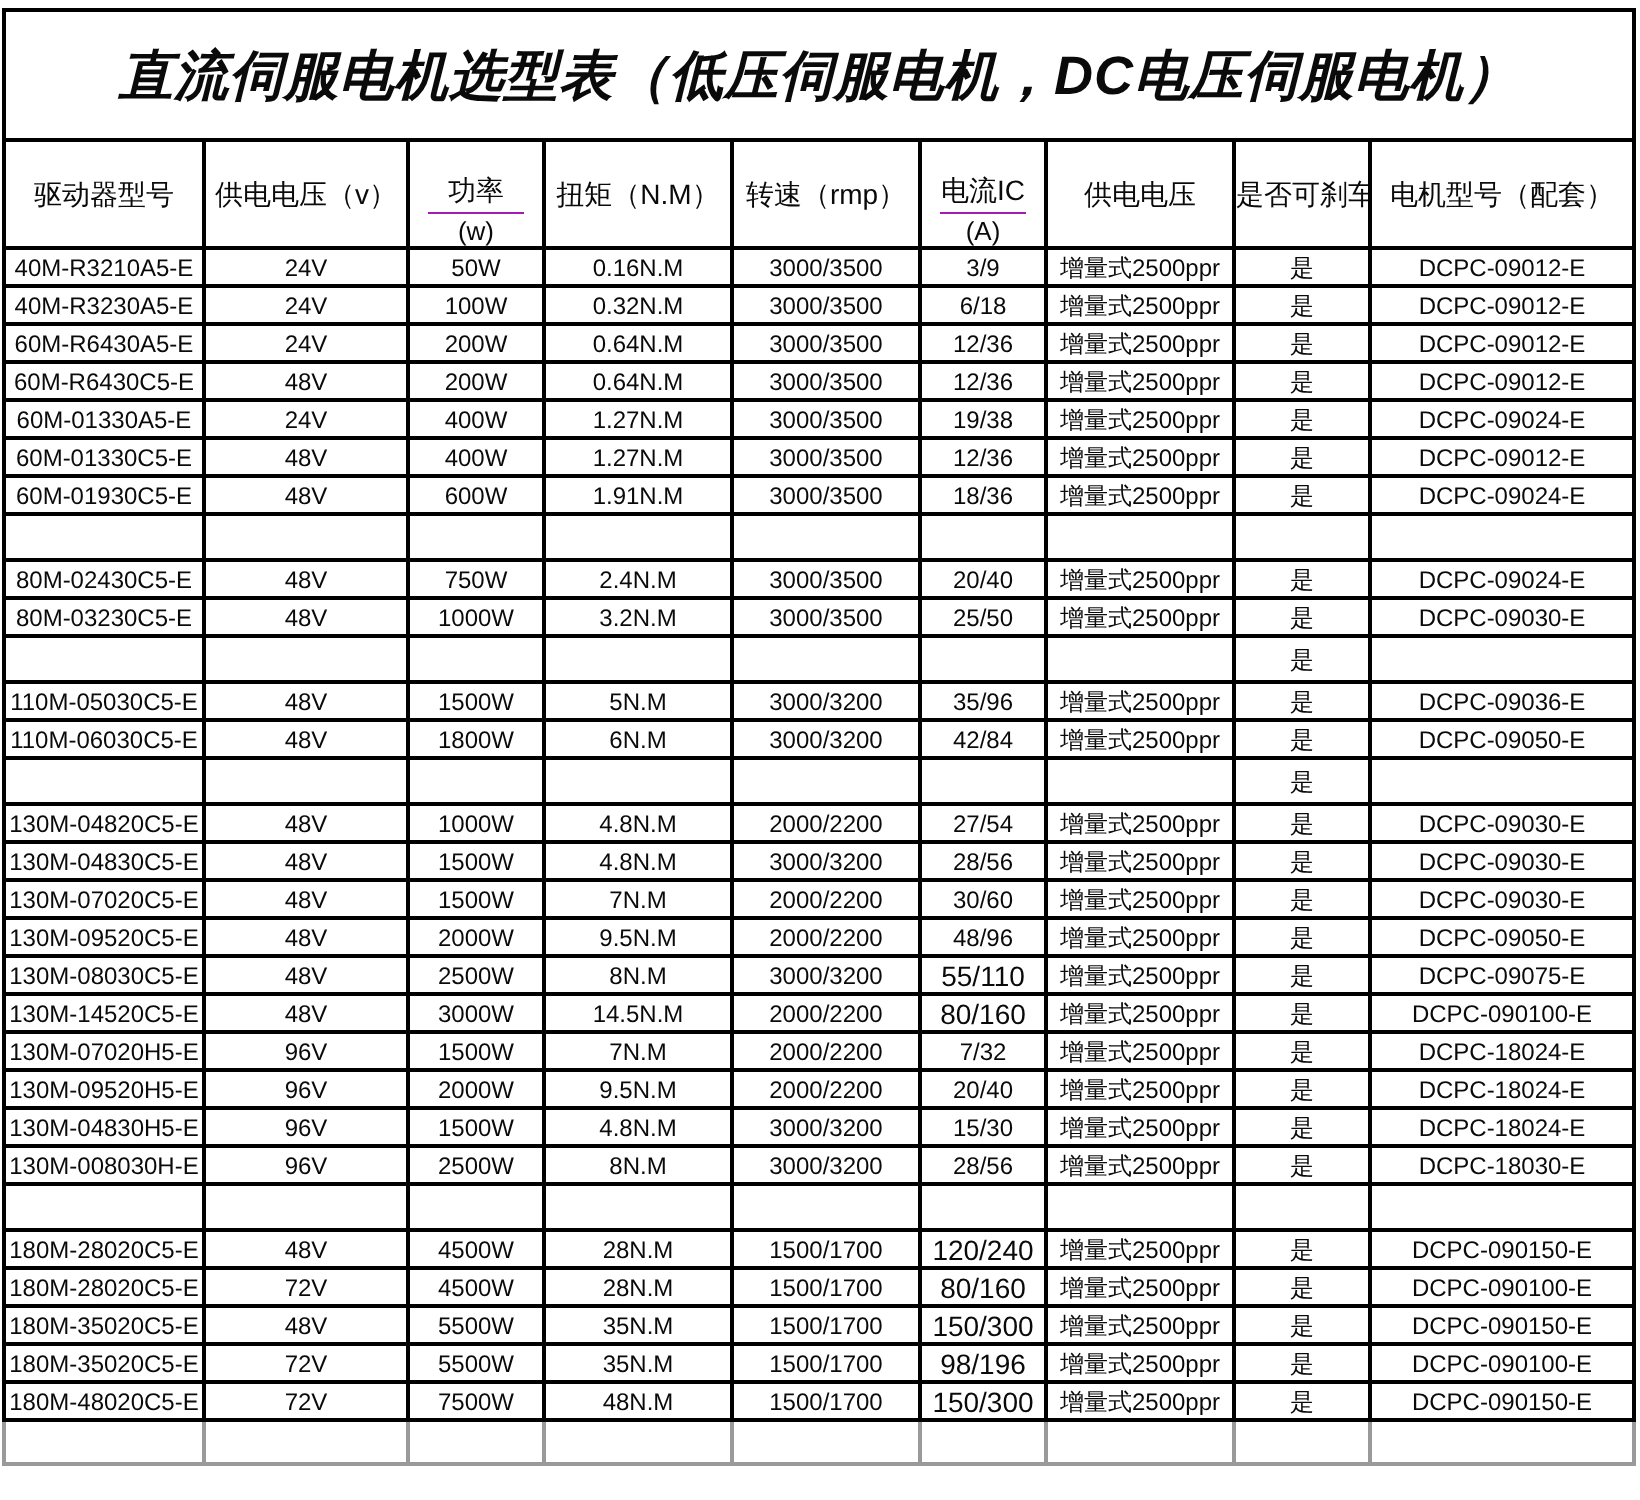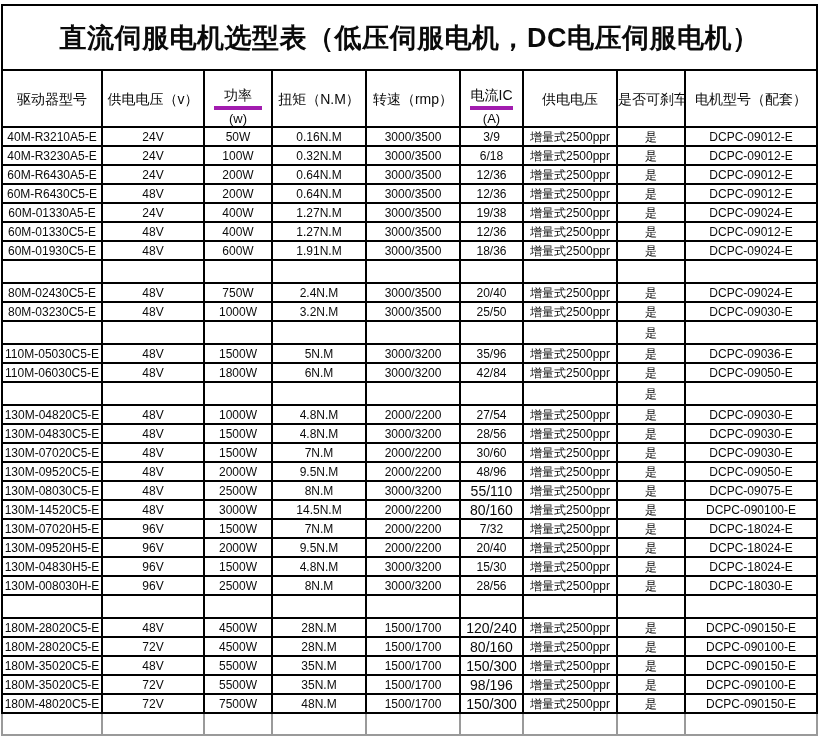--- a/index.html
+++ b/index.html
@@ -8,26 +8,26 @@
     font-family:"Liberation Sans","DejaVu Sans",sans-serif;color:#0a0a0a;
     position:relative;
   }
   .sheet{position:absolute;top:4px;left:1px;width:816px}
   table{border-collapse:collapse;table-layout:fixed;width:815px}
   th,td{
     border:2px solid #000;text-align:center;vertical-align:middle;
     overflow:hidden;white-space:nowrap;padding:0;
   }
   .title-cell{
-    height:63px;font-size:27px;font-weight:bold;letter-spacing:0.5px;
+    height:63px;font-size:27px;font-weight:bold;letter-spacing:0.5px;font-style:italic;
   }
   .head-cell{height:45px;font-size:14px;font-weight:normal}
   .hdr-top{display:block;line-height:18px}
   .hdr-top.underlined{
-    border-bottom:4px solid #a21caf;margin:15px 9px 1px;padding-bottom:2px;
+    border-bottom:1px solid #a21caf;margin:15px 9px 1px;padding-bottom:2px;
   }
   .hdr-sub{display:block;font-size:13px;line-height:15px}
   tbody td{height:17px;font-size:12px;line-height:14px}
   tr.empty td{height:21px}
   td.sm{font-size:14px}
   tr.stub td{height:20px;border-color:#9a9a9a;border-top-color:#000}
 </style>
 </head>
 <body>
 

